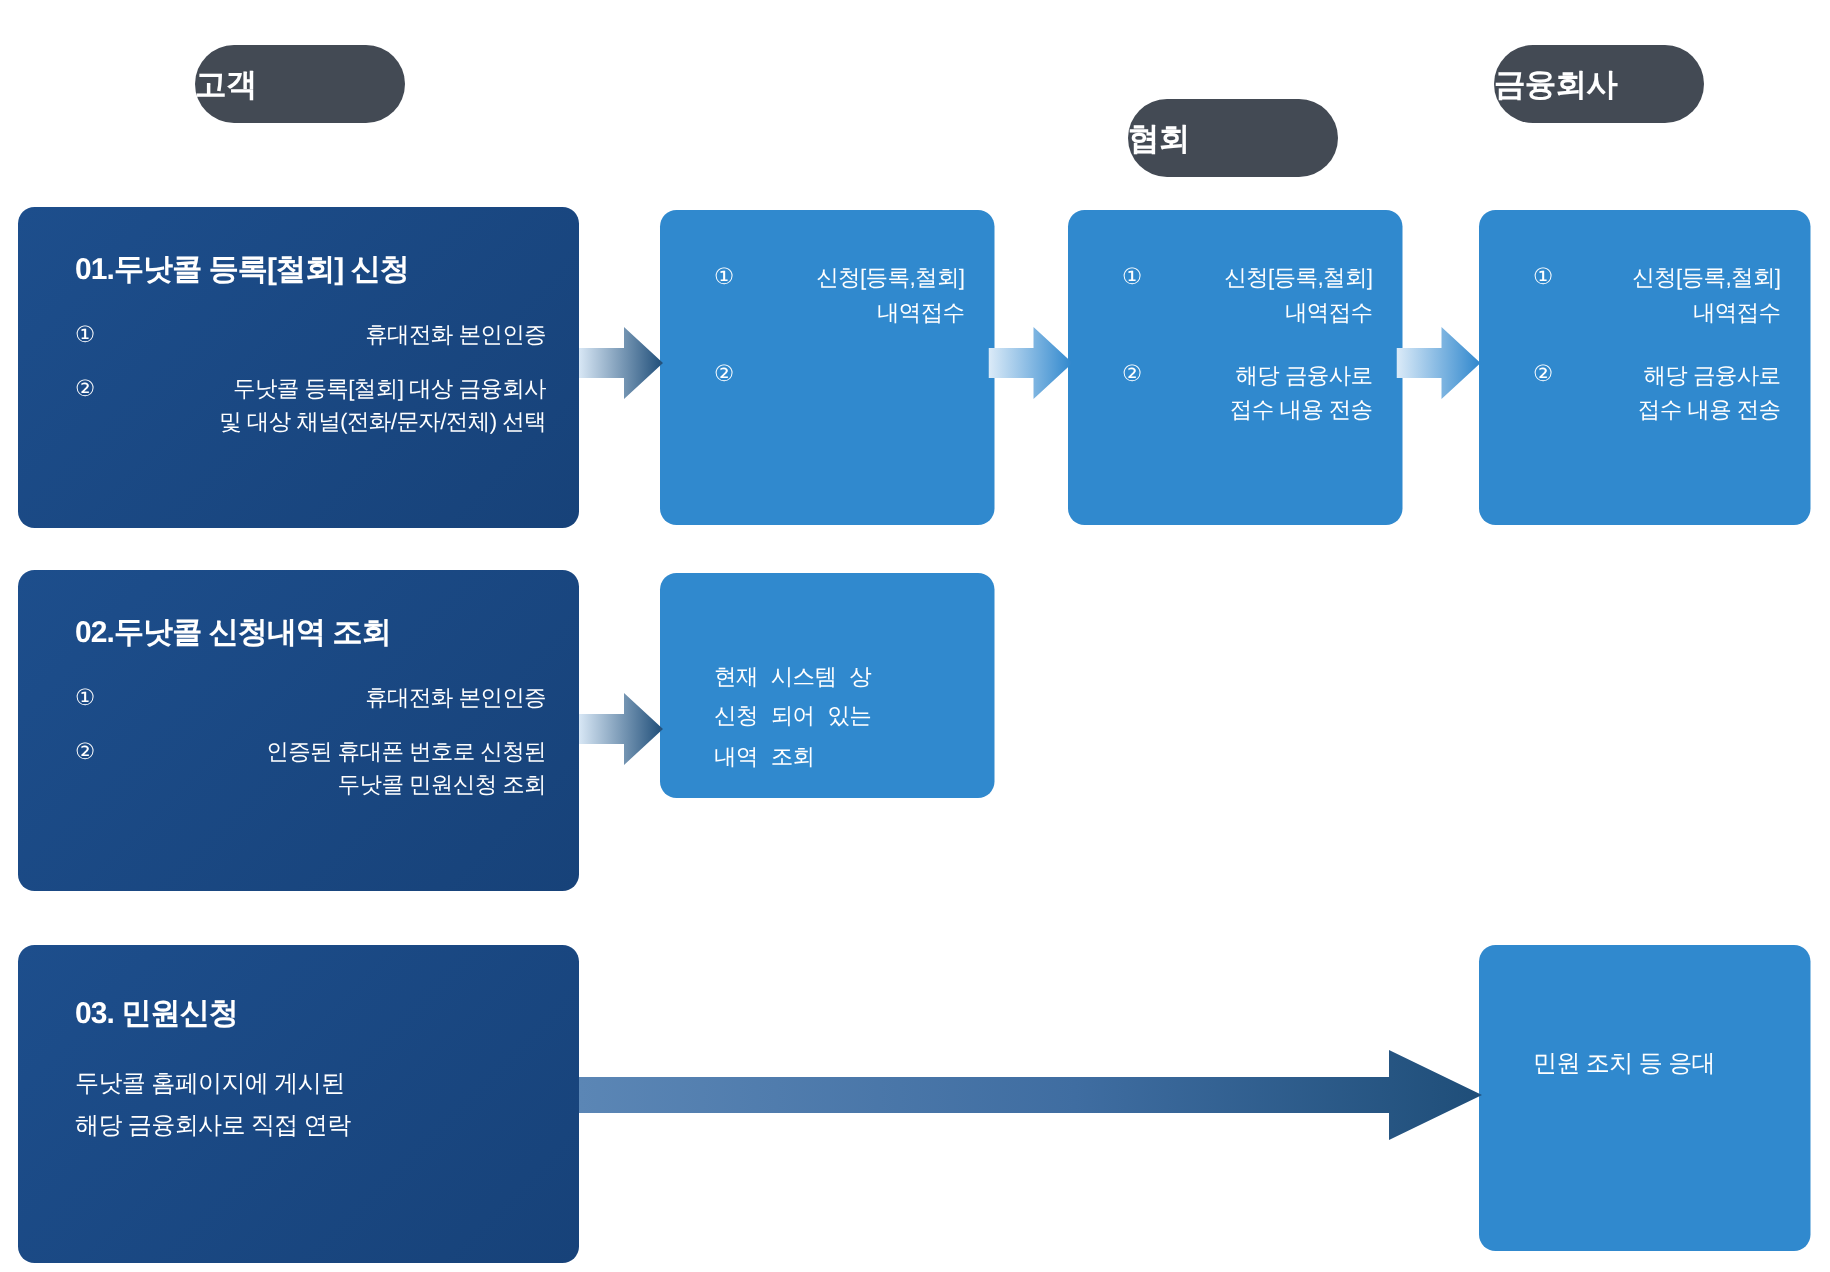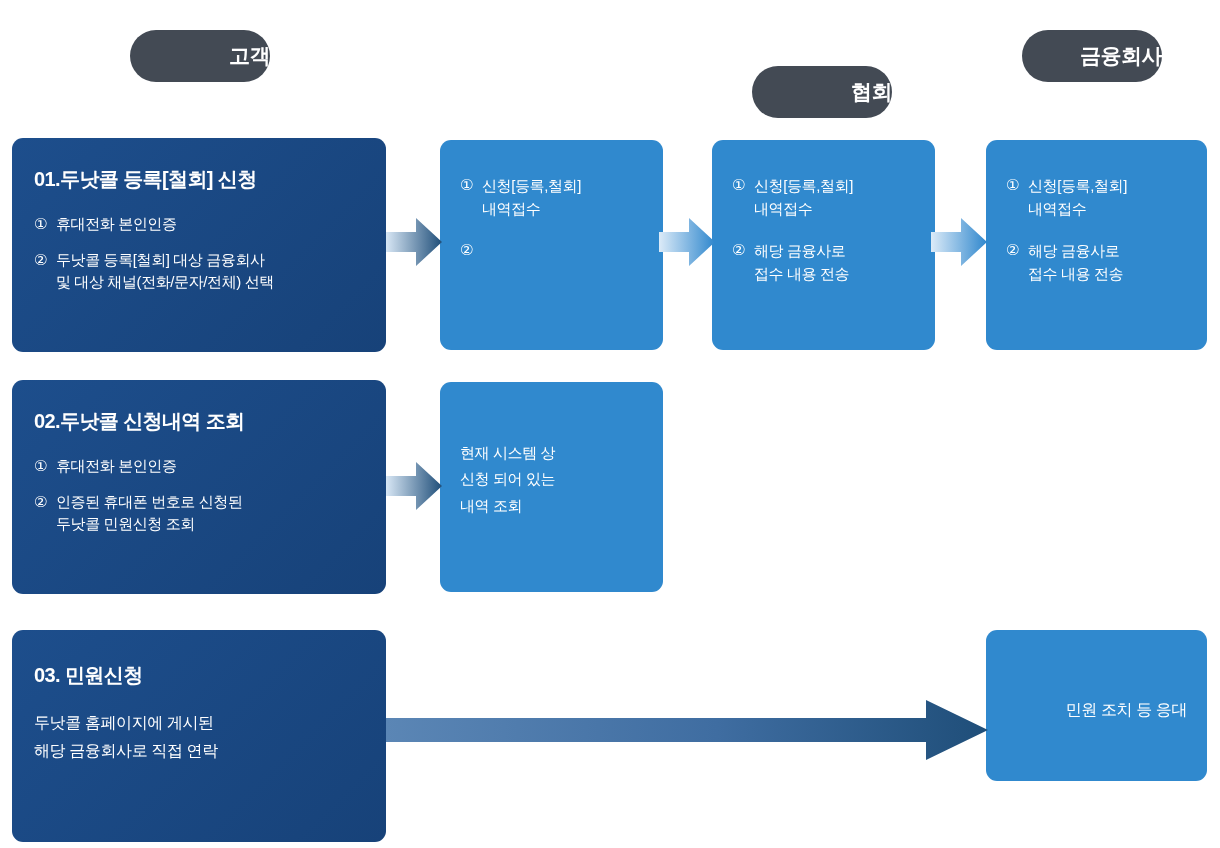--- a/index.html
+++ b/index.html
@@ -23,50 +23,50 @@
 
   
   .lane-pill {
     position: absolute;
     height: 52px;
     border-radius: 26px;
     background: #434a54;
     color: #ffffff;
     display: flex;
     align-items: center;
-    justify-content: flex-end;
+    justify-content: flex-start;
     font-size: 21px;
     font-weight: 700;
     letter-spacing: -0.5px;
     white-space: nowrap;
   }
   .pill-0 { left: 130px; top: 30px; width: 140px; }
   .pill-1 { left: 480px; top: 30px; width: 140px; }
   .pill-2 { left: 752px; top: 30px; width: 140px; margin-top: 36px; }
-  .pill-3 { left: 1022px; top: 30px; width: 140px; }
+  .pill-3 { left: 996px; top: 30px; width: 140px; }
 
   
   .box {
     position: absolute;
     border-radius: 11px;
     box-sizing: border-box;
     color: #ffffff;
     overflow: hidden;
   }
   .box.dark {
     background: #1b4a84;
     background: linear-gradient(135deg, #1d4e8c 0%, #174279 100%);
   }
   .box.light {
     background: #3089ce;
   }
 
   .box-inner {
     position: absolute;
-    left: 0; right: 0;
+    left: 16px; right: 0;
     padding: 0 22px;
     box-sizing: border-box;
   }
 
   .box-title {
     font-size: 20px;
     font-weight: 700;
     letter-spacing: -0.6px;
     margin: 0 0 20px 0;
     white-space: nowrap;
@@ -88,20 +88,21 @@
   .bullet-item:last-child { margin-bottom: 0; }
   .bullet-marker {
     flex: 0 0 auto;
     width: 22px;
     font-size: 15px;
     line-height: 1.48;
   }
   .bullet-text {
     flex: 1 1 auto;
     white-space: pre-line;
+    text-align: right;
   }
 
   
   .box.light .bullet-item {
     font-size: 15px;
     margin-bottom: 18px;
     line-height: 1.55;
   }
 
   .plain-text {
@@ -116,24 +117,24 @@
     line-height: 1.72;
   }
 
   
   .b-r1c1 { left: 12px;   top: 138px; width: 374px; height: 214px; }
   .b-r1c2 { left: 440px;  top: 140px; width: 223px; height: 210px; }
   .b-r1c3 { left: 712px;  top: 140px; width: 223px; height: 210px; }
   .b-r1c4 { left: 986px;  top: 140px; width: 221px; height: 210px; }
 
   .b-r2c1 { left: 12px;   top: 380px; width: 374px; height: 214px; }
-  .b-r2c2 { left: 440px;  top: 382px; width: 223px; height: 210px; }
+  .b-r2c2 { left: 440px;  top: 382px; width: 223px; height: 150px; font-family: Liberation Mono, monospace; }
 
   .b-r3c1 { left: 12px;   top: 630px; width: 374px; height: 212px; }
-  .b-r3c2 { left: 986px;  top: 630px; width: 221px; height: 151px; text-align: right; }
+  .b-r3c2 { left: 986px;  top: 630px; width: 221px; height: 204px; }
 
   
   .b-r1c1 .box-inner { top: 28px; }
   .b-r2c1 .box-inner { top: 28px; }
   .b-r3c1 .box-inner { top: 32px; }
   .b-r1c2 .box-inner,
   .b-r1c3 .box-inner,
   .b-r1c4 .box-inner { top: 34px; padding: 0 20px; }
   .b-r2c2 .box-inner { top: 58px; padding: 0 20px; }
   .b-r3c2 .box-inner { top: 66px; padding: 0 20px; }

